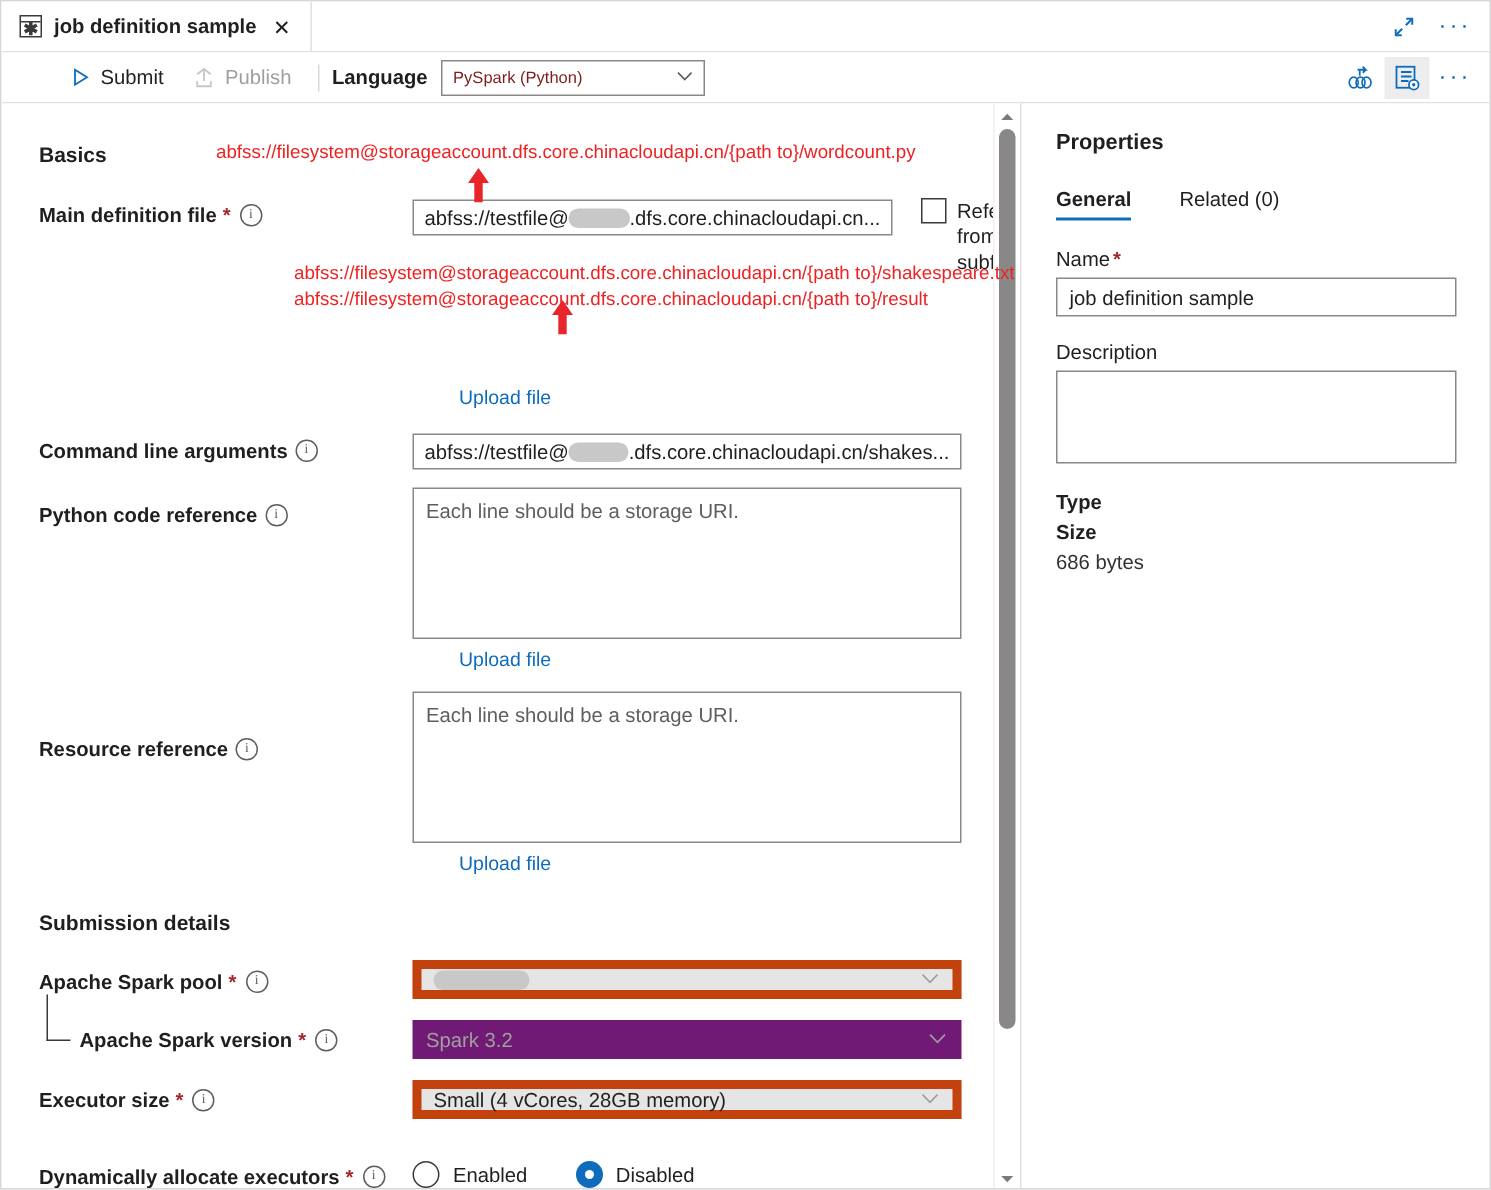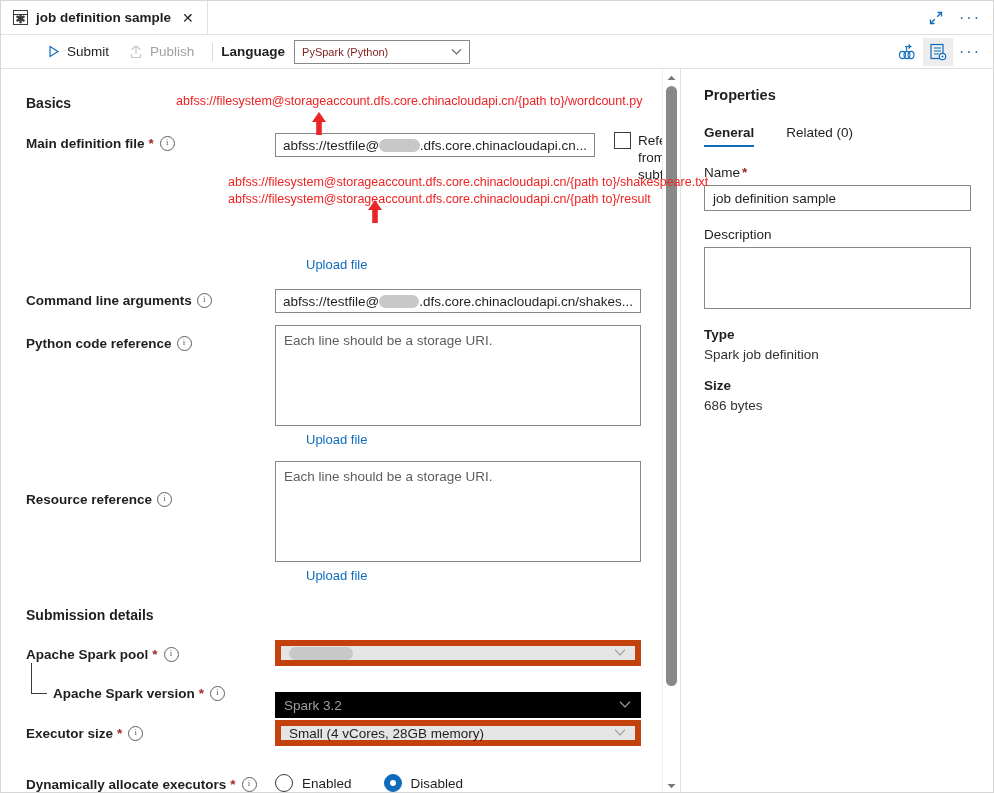--- a/index.html
+++ b/index.html
@@ -64,32 +64,32 @@
             display:flex;align-items:center;padding:0 7px;font-size:13.5px;color:#201f1e;overflow:hidden;white-space:nowrap;}
   .redact{display:inline-block;height:13px;background:#c8c8c8;border-radius:7px;vertical-align:middle;}
   .textarea{position:absolute;border:1px solid #8a8886;background:#fff;box-sizing:border-box;padding:7px 8px;
             font-size:13.5px;color:#605e5c;cursor:text;}
   .uplink{position:absolute;font-size:13px;color:#0f6cbd;cursor:pointer;margin-left:31px;}
   .chkrow{position:absolute;display:flex;gap:7px;}
   .chkbox{width:17px;height:17px;border:1px solid #3b3a39;background:#fff;box-sizing:border-box;flex:none;cursor:pointer;}
   .chktxt{font-size:13.5px;color:#201f1e;line-height:17px;width:30px;}
   .select{position:absolute;height:26px;border:6px solid #c2410c;background:#e5e5e5;box-sizing:border-box;
           display:flex;align-items:center;padding:0 28px 0 8px;font-size:13.5px;color:#201f1e;cursor:pointer;}
-  .select.dis{border:1px solid transparent;background:#000000;color:#a19f9d;cursor:default;margin-top:12px;}
+  .select.dis{border:1px solid transparent;background:#701a75;color:#a19f9d;cursor:default;}
   .select .chev{position:absolute;right:9px;top:50%;transform:translateY(-55%);}
   .tree-elbow{position:absolute;border-left:1.3px solid #3b3a39;border-bottom:1.3px solid #3b3a39;}
   .radio-wrap{position:absolute;display:flex;align-items:center;gap:32px;text-align:right;}
   .radio{display:flex;align-items:center;gap:9px;cursor:pointer;font-size:13.5px;color:#201f1e;}
   .rdot{width:18px;height:18px;border-radius:50%;border:1.6px solid #3b3a39;box-sizing:border-box;flex:none;
         display:flex;align-items:center;justify-content:center;}
   .rdot.on{border-color:#0f6cbd;background:#0f6cbd;}
   .rdot.on::after{content:"";width:6px;height:6px;border-radius:50%;background:#fff;}
 
   
-  .anno{position:absolute;color:#ee2222;font-size:12.5px;white-space:nowrap;z-index:40;pointer-events:none;margin-left:32px;}
+  .anno{position:absolute;color:#ee2222;font-size:12.5px;white-space:nowrap;z-index:40;pointer-events:none;}
   .arrow{position:absolute;z-index:41;pointer-events:none;}
 
   
   .p-title{font-size:14.5px;font-weight:bold;color:#201f1e;margin:0 0 22px 0;}
   .p-tabs{display:flex;gap:32px;margin-bottom:18px;}
   .p-tab{font-size:13.5px;color:#201f1e;padding-bottom:7px;cursor:pointer;position:relative;}
   .p-tab.sel{font-weight:bold;}
   .p-tab.sel::after{content:"";position:absolute;left:0;right:0;bottom:0;height:2.5px;background:#0f6cbd;}
   .p-lbl{font-size:13.5px;color:#201f1e;margin-bottom:5px;display:flex;align-items:center;}
   .p-lbl.b{font-weight:bold;}
@@ -315,21 +315,20 @@
         <div class="p-tab">Related (0)</div>
       </div>
       <div class="p-lbl">
         <span>Name</span>
         <span class="req">*</span>
       </div>
       <div class="p-input">job definition sample</div>
       <div class="p-lbl">Description</div>
       <div class="p-area"></div>
       <div class="p-lbl b">Type</div>
-      <div class="p-val">Spark job definition</div>
       <div class="p-lbl b">Size</div>
       <div class="p-val">686 bytes</div>
     </div>
   </div>
 
   <div class="anno" style="left:143px;top:93px">abfss://filesystem@storageaccount.dfs.core.chinacloudapi.cn/{path to}/wordcount.py</div>
   <svg class="arrow" style="left:308px;top:110px" width="20" height="24" viewBox="0 0 20 24">
     <path d="M10 1 L17 11 H12.8 V24 H7.2 V11 H3 Z" fill="#e8262a"></path>
   </svg>
 

